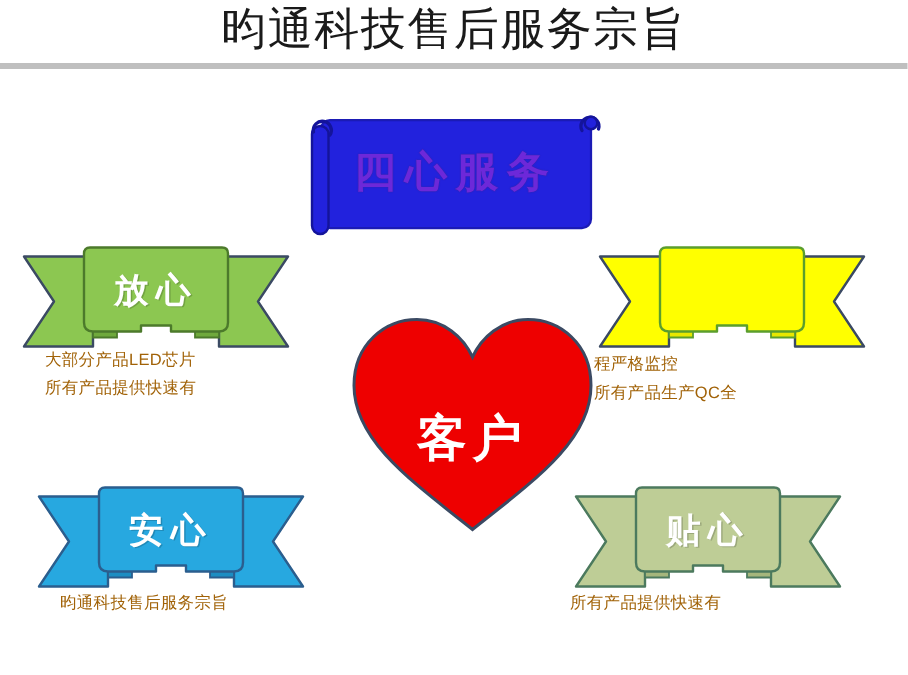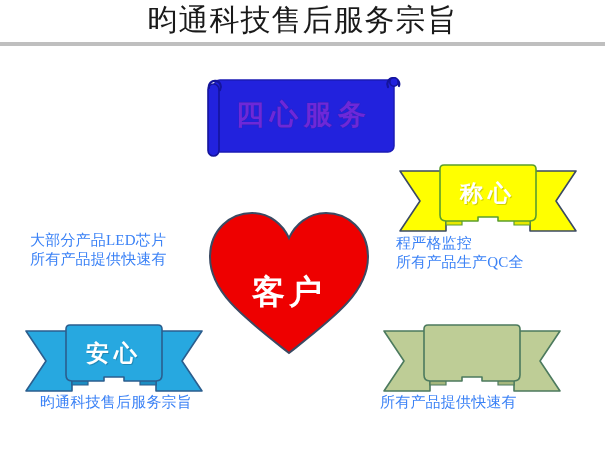--- a/index.html
+++ b/index.html
@@ -38,21 +38,21 @@
     font-family:"DejaVu Serif","Liberation Serif",serif;
     font-weight:bold;
     font-size:28px;letter-spacing:6px;
     color:#6d28d9;
     text-shadow:0 0 1px rgba(120,40,0,.35);
     white-space:nowrap;
     pointer-events:none;
   }
 
   
-  .heart-wrap{position:absolute;left:206px;top:207px;width:166px;height:148px;}
+  .heart-wrap{position:absolute;left:232px;top:207px;width:166px;height:148px;}
   .heart-label{
     position:absolute;left:0;top:0;width:166px;height:148px;
     display:flex;align-items:center;justify-content:center;
     padding-top:22px;box-sizing:border-box;
     font-family:"DejaVu Serif","Liberation Serif",serif;
     font-weight:bold;
     font-size:33px;letter-spacing:4px;
     color:#ffffff;
     white-space:nowrap;pointer-events:none;
   }
@@ -66,23 +66,23 @@
     font-family:"DejaVu Serif","Liberation Serif",serif;
     font-weight:bold;
     font-size:23px;letter-spacing:5px;
     color:#ffffff;
     text-shadow:1px 1px 0 rgba(0,0,0,.18);
     white-space:nowrap;pointer-events:none;
   }
 
   .caption{
     position:absolute;width:178px;
-    font-family:Liberation Serif, serif;
-    font-size:15px;line-height:19px;
-    color:#3b82f6;
+    font-family:Liberation Sans, sans-serif;
+    font-size:11px;line-height:19px;
+    color:#a16207;
     letter-spacing:.2px;
   }
 
   
   #ribbon-fangxin{left:14px;top:163px;}
   #cap-fangxin{left:30px;top:231px;}
   #ribbon-chenxin{left:398px;top:163px;}
   #cap-chenxin{left:396px;top:234px;}
   #ribbon-anxin{left:24px;top:323px;}
   #cap-anxin{left:40px;top:393px;}
@@ -120,34 +120,47 @@
                C 40 112, 4 86, 4 50
                C 4 22, 25 6, 46 6
                C 64 6, 77 18, 83 31
                C 89 18, 102 6, 120 6
                C 141 6, 162 22, 162 50
                C 162 86, 126 112, 83 146 Z" fill="#EE0000" stroke="#3B4A63" stroke-width="2"></path>
     </svg>
     <div class="heart-label">客户</div>
   </div>
 
+  <div class="ribbon" id="ribbon-fangxin">
+    <svg class="ribbon-svg" width="180" height="78" viewBox="0 0 180 78">
+
+      <path d="M2 8 L48 8 L48 68 L2 68 L22 38 Z" fill="#8CC751" stroke="#3B4A63" stroke-width="1.6" stroke-linejoin="round"></path>
+
+      <path d="M178 8 L132 8 L132 68 L178 68 L158 38 Z" fill="#8CC751" stroke="#3B4A63" stroke-width="1.6" stroke-linejoin="round"></path>
+
+      <path d="M48 52 L64 52 L64 62 L48 62 Z" fill="#6FA93C" stroke="#4C7A2B" stroke-width="1.2"></path>
+      <path d="M116 52 L132 52 L132 62 L116 62 Z" fill="#6FA93C" stroke="#4C7A2B" stroke-width="1.2"></path>
+
+      <path d="M46 2 L134 2 Q138 2 138 6 L138 52 Q138 58 132 58 L100 58 L100 54 L80 54 L80 58 L48 58 Q42 58 42 52 L42 6 Q42 2 46 2 Z" fill="#8CC751" stroke="#4C7A2B" stroke-width="1.6" stroke-linejoin="round"></path>
+    </svg>
+    <div class="ribbon-label">放心</div>
+  </div>
   <div class="caption" id="cap-fangxin">
     <div>大部分产品LED芯片</div>
     <div>所有产品提供快速有</div>
   </div>
 
   <div class="ribbon" id="ribbon-chenxin">
     <svg class="ribbon-svg" width="180" height="78" viewBox="0 0 180 78">
       <path d="M2 8 L48 8 L48 68 L2 68 L22 38 Z" fill="#FFFF00" stroke="#3B4A63" stroke-width="1.6" stroke-linejoin="round"></path>
       <path d="M178 8 L132 8 L132 68 L178 68 L158 38 Z" fill="#FFFF00" stroke="#3B4A63" stroke-width="1.6" stroke-linejoin="round"></path>
       <path d="M48 52 L64 52 L64 62 L48 62 Z" fill="#E8E800" stroke="#5B9E2D" stroke-width="1.2"></path>
       <path d="M116 52 L132 52 L132 62 L116 62 Z" fill="#E8E800" stroke="#5B9E2D" stroke-width="1.2"></path>
       <path d="M46 2 L134 2 Q138 2 138 6 L138 52 Q138 58 132 58 L100 58 L100 54 L80 54 L80 58 L48 58 Q42 58 42 52 L42 6 Q42 2 46 2 Z" fill="#FFFF00" stroke="#5B9E2D" stroke-width="1.6" stroke-linejoin="round"></path>
     </svg>
-    <div class="ribbon-label">称心</div>
   </div>
   <div class="caption" id="cap-chenxin">
     <div>程严格监控</div>
     <div>所有产品生产QC全</div>
   </div>
 
   <div class="ribbon" id="ribbon-anxin">
     <svg class="ribbon-svg" width="180" height="78" viewBox="0 0 180 78">
       <path d="M2 8 L48 8 L48 68 L2 68 L22 38 Z" fill="#27A8E0" stroke="#2B5E8E" stroke-width="1.6" stroke-linejoin="round"></path>
       <path d="M178 8 L132 8 L132 68 L178 68 L158 38 Z" fill="#27A8E0" stroke="#2B5E8E" stroke-width="1.6" stroke-linejoin="round"></path>
@@ -162,18 +175,19 @@
   </div>
 
   <div class="ribbon" id="ribbon-tiexin">
     <svg class="ribbon-svg" width="180" height="78" viewBox="0 0 180 78">
       <path d="M2 8 L48 8 L48 68 L2 68 L22 38 Z" fill="#BECD96" stroke="#4C7A5E" stroke-width="1.6" stroke-linejoin="round"></path>
       <path d="M178 8 L132 8 L132 68 L178 68 L158 38 Z" fill="#BECD96" stroke="#4C7A5E" stroke-width="1.6" stroke-linejoin="round"></path>
       <path d="M48 52 L64 52 L64 62 L48 62 Z" fill="#A5B67C" stroke="#4C7A5E" stroke-width="1.2"></path>
       <path d="M116 52 L132 52 L132 62 L116 62 Z" fill="#A5B67C" stroke="#4C7A5E" stroke-width="1.2"></path>
       <path d="M46 2 L134 2 Q138 2 138 6 L138 52 Q138 58 132 58 L100 58 L100 54 L80 54 L80 58 L48 58 Q42 58 42 52 L42 6 Q42 2 46 2 Z" fill="#BECD96" stroke="#4C7A5E" stroke-width="1.6" stroke-linejoin="round"></path>
     </svg>
+    <div class="ribbon-label">贴心</div>
   </div>
   <div class="caption" id="cap-tiexin">
     <div>所有产品提供快速有</div>
   </div>
 
 </div>
 
 </body></html>

